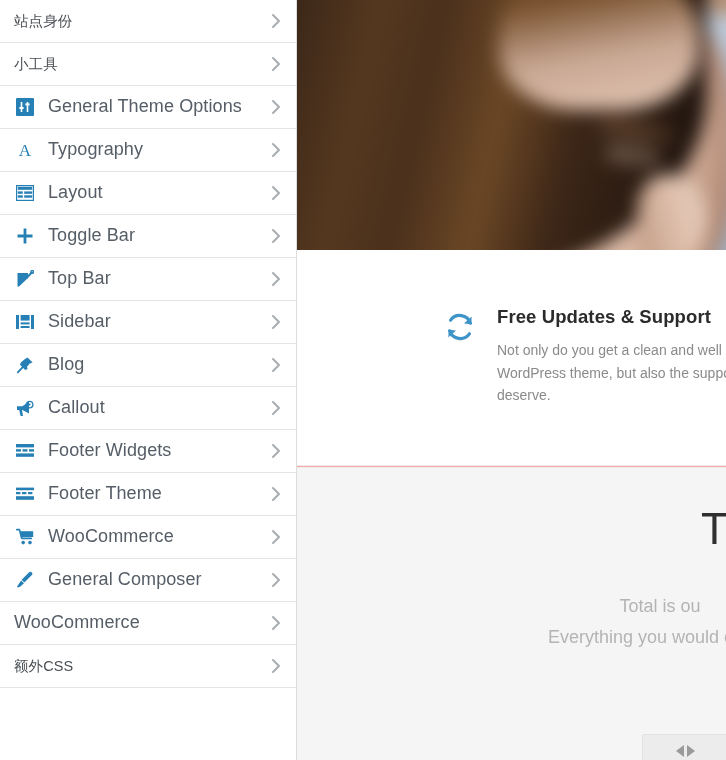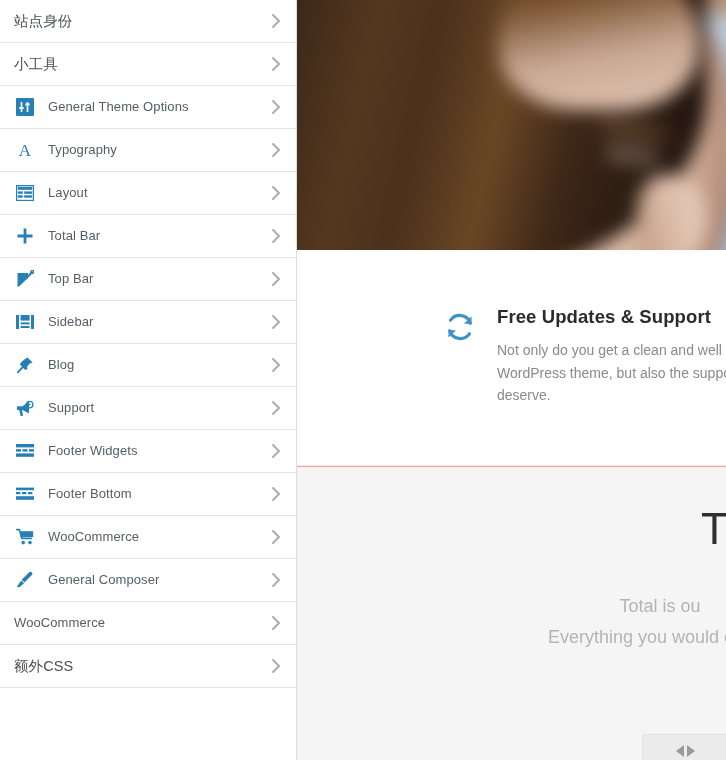--- a/index.html
+++ b/index.html
@@ -42,21 +42,21 @@
     flex: 0 0 22px;
     width: 22px;
     height: 22px;
     margin-right: 12px;
     display: flex;
     align-items: center;
     justify-content: center;
   }
   .nav-icon svg { display: block; }
   .nav-label {
-    font-size: 13px;
+    font-size: 18px;
     color: #555d66;
     line-height: 1.3;
     white-space: nowrap;
     overflow: hidden;
     text-overflow: ellipsis;
     letter-spacing: 0.1px;
   }
   .nav-label.cjk { font-size: 14.5px; color: #4a4f54; }
   .chevron {
     position: absolute;
@@ -363,21 +363,21 @@
           </svg>
       </span>
     </div>
 
     <div class="nav-row">
       <span class="nav-icon">
         <svg width="18" height="18" viewBox="0 0 18 18">
           <path d="M9 1.5 L9 16.5 M1.5 9 L16.5 9" stroke="#2780b5" stroke-width="2.8" stroke-linecap="butt"></path>
         </svg>
       </span>
-      <span class="nav-label">Total Bar</span>
+      <span class="nav-label">Toggle Bar</span>
       <span class="chevron">
         <svg width="10" height="16" viewBox="0 0 10 16">
             <path d="M2 2 L8 8 L2 14" fill="none" stroke="#a8adb2" stroke-width="2" stroke-linecap="round" stroke-linejoin="round"></path>
           </svg>
       </span>
     </div>
 
     <div class="nav-row">
       <span class="nav-icon">
         <svg width="18" height="18" viewBox="0 0 18 18">
@@ -429,21 +429,21 @@
 
     <div class="nav-row">
       <span class="nav-icon">
         <svg width="19" height="17" viewBox="0 0 19 17">
           <path d="M1 6.2 L6.4 6.2 L13 1.6 L13 13.4 L6.4 10 L1 10 Z" fill="#2780b5"></path>
           <path d="M3.2 10 L4.6 16 L7 16 L6 10 Z" fill="#2780b5"></path>
           <circle cx="13.6" cy="4.6" r="3.3" fill="none" stroke="#2780b5" stroke-width="1.3"></circle>
           <circle cx="13.6" cy="4.6" r="1" fill="#2780b5"></circle>
         </svg>
       </span>
-      <span class="nav-label">Support</span>
+      <span class="nav-label">Callout</span>
       <span class="chevron">
         <svg width="10" height="16" viewBox="0 0 10 16">
             <path d="M2 2 L8 8 L2 14" fill="none" stroke="#a8adb2" stroke-width="2" stroke-linecap="round" stroke-linejoin="round"></path>
           </svg>
       </span>
     </div>
 
     <div class="nav-row">
       <span class="nav-icon">
         <svg width="18" height="14" viewBox="0 0 18 14">
@@ -465,21 +465,21 @@
     <div class="nav-row">
       <span class="nav-icon">
         <svg width="18" height="14" viewBox="0 0 18 14">
           <rect x="0" y="0.6" width="18" height="2.6" fill="#2780b5"></rect>
           <rect x="0" y="5" width="4.4" height="2.2" fill="#2780b5"></rect>
           <rect x="6" y="5" width="4.4" height="2.2" fill="#2780b5"></rect>
           <rect x="12" y="5" width="4.4" height="2.2" fill="#2780b5"></rect>
           <rect x="0" y="9.2" width="18" height="3.6" fill="#2780b5"></rect>
         </svg>
       </span>
-      <span class="nav-label">Footer Bottom</span>
+      <span class="nav-label">Footer Theme</span>
       <span class="chevron">
         <svg width="10" height="16" viewBox="0 0 10 16">
             <path d="M2 2 L8 8 L2 14" fill="none" stroke="#a8adb2" stroke-width="2" stroke-linecap="round" stroke-linejoin="round"></path>
           </svg>
       </span>
     </div>
 
     <div class="nav-row">
       <span class="nav-icon">
         <svg width="19" height="18" viewBox="0 0 19 18">

